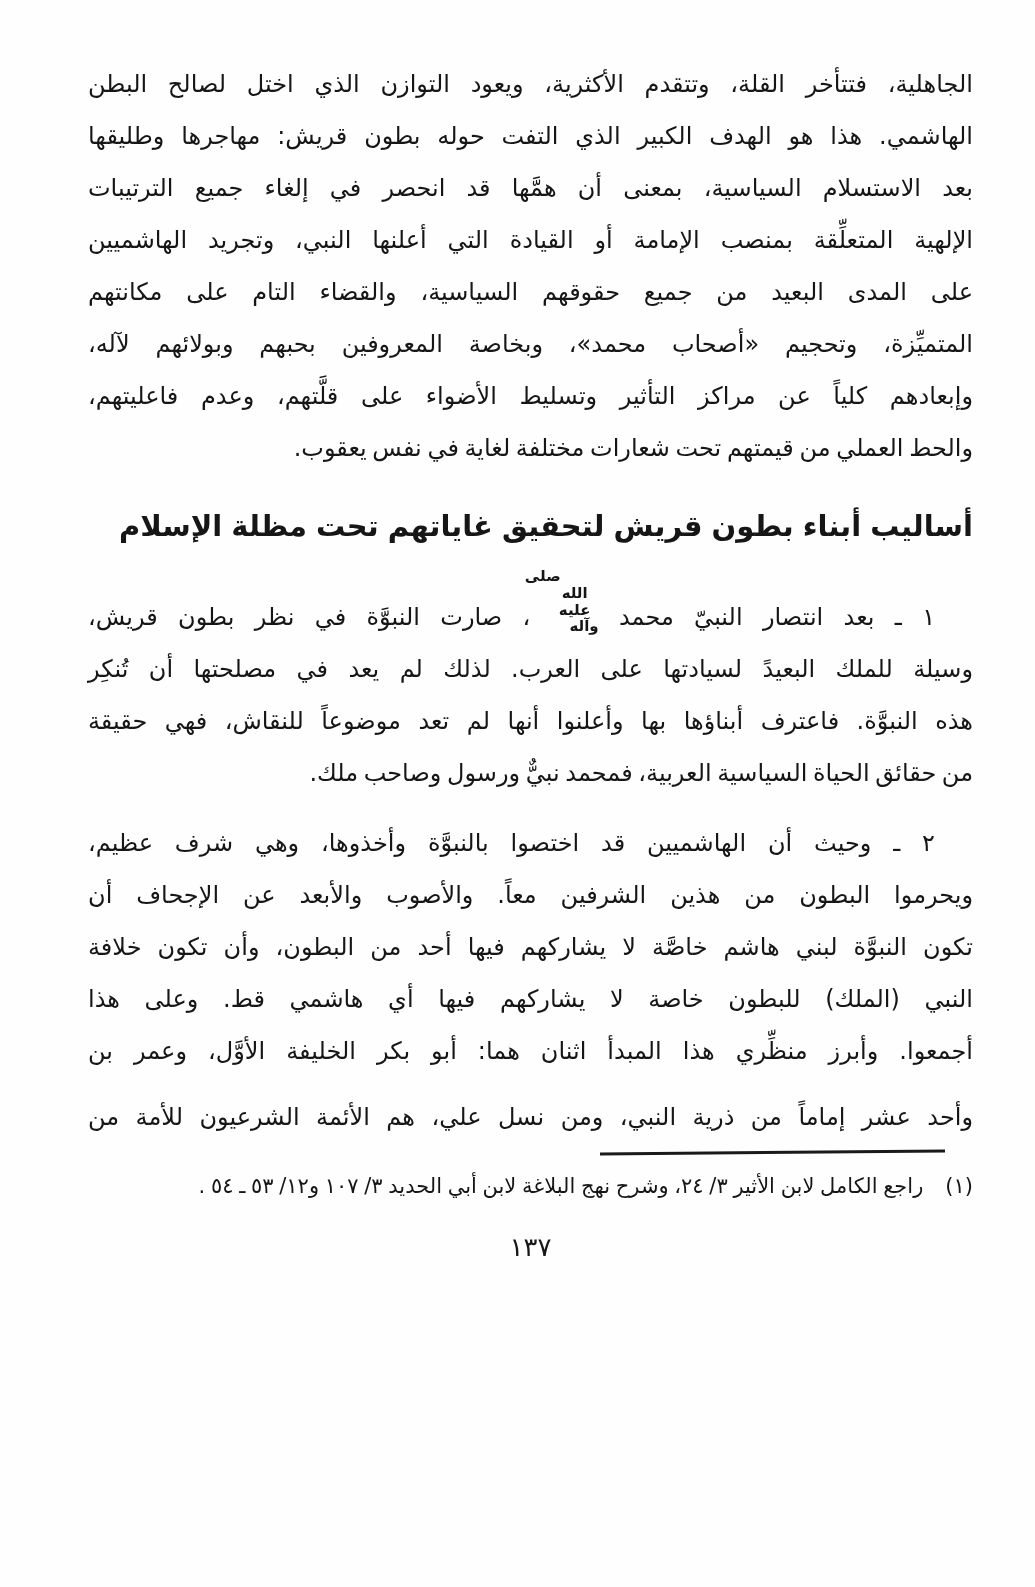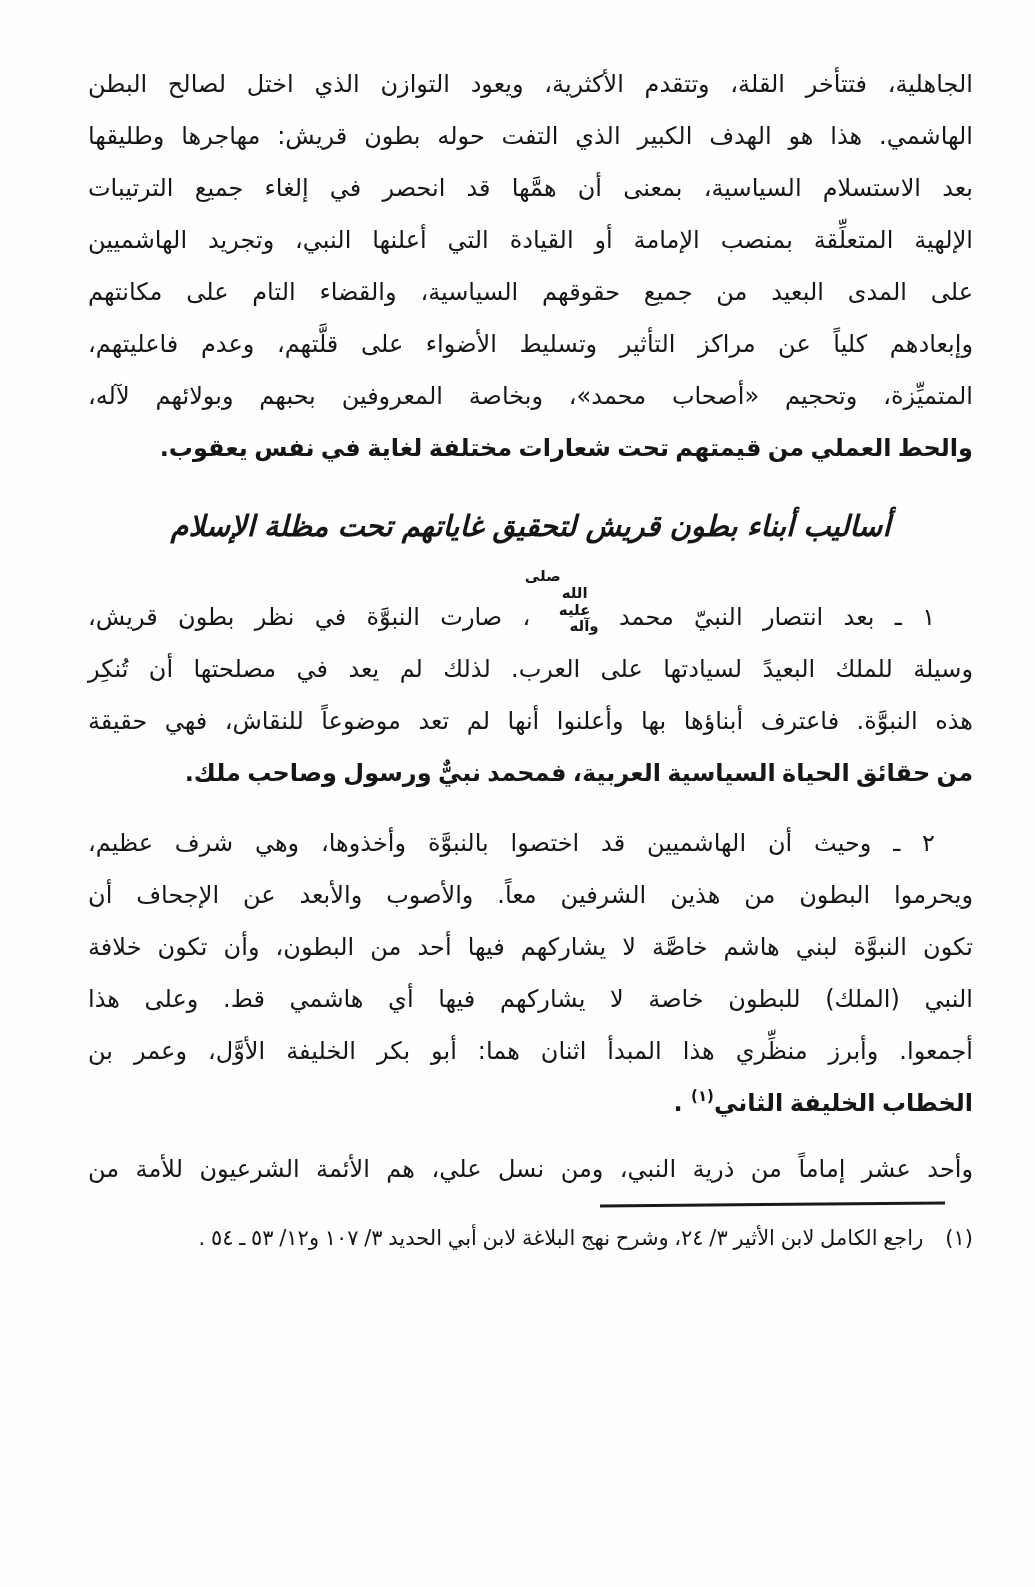--- a/index.html
+++ b/index.html
@@ -20,32 +20,30 @@
   .ln {
     font-size: 24px;
     line-height: 52px;
     text-align: justify;
     text-align-last: justify;
     -moz-text-align-last: justify;
     word-spacing: -2px;
   }
   .end {
     text-align-last: right;
-    font-weight: bold;
     -moz-text-align-last: right;
   }
   .first { text-indent: 38px; }
   .heading {
     margin-top: 26px;
     font-size: 29px;
     font-weight: bold;
     line-height: 52px;
-    text-align: center;
+    text-align: right;
     word-spacing: -1px;
-    font-style: italic;
   }
   .p1 { margin-top: 16px; }
   .p2 { margin-top: 18px; }
   .p3 { margin-top: 14px; }
   .honorific {
     display: inline-block;
     width: 48px;
     font-size: 15px;
     line-height: 1.12;
     text-align: center;
@@ -89,22 +87,22 @@
 <body>
 
 <div class="page">
 
   <div>
     <div class="ln">الجاهلية، فتتأخر القلة، وتتقدم الأكثرية، ويعود التوازن الذي اختل لصالح البطن</div>
     <div class="ln">الهاشمي. هذا هو الهدف الكبير الذي التفت حوله بطون قريش: مهاجرها وطليقها</div>
     <div class="ln">بعد الاستسلام السياسية، بمعنى أن همَّها قد انحصر في إلغاء جميع الترتيبات</div>
     <div class="ln">الإلهية المتعلِّقة بمنصب الإمامة أو القيادة التي أعلنها النبي، وتجريد الهاشميين</div>
     <div class="ln">على المدى البعيد من جميع حقوقهم السياسية، والقضاء التام على مكانتهم</div>
+    <div class="ln">المتميِّزة، وتحجيم «أصحاب محمد»، وبخاصة المعروفين بحبهم وبولائهم لآله،</div>
     <div class="ln">وإبعادهم كلياً عن مراكز التأثير وتسليط الأضواء على قلَّتهم، وعدم فاعليتهم،</div>
-    <div class="ln">المتميِّزة، وتحجيم «أصحاب محمد»، وبخاصة المعروفين بحبهم وبولائهم لآله،</div>
     <div class="ln end">والحط العملي من قيمتهم تحت شعارات مختلفة لغاية في نفس يعقوب.</div>
   </div>
 
   <div class="heading">أساليب أبناء بطون قريش لتحقيق غاياتهم تحت مظلة الإسلام</div>
 
   <div class="p1">
     <div class="ln first">
       <span>١ ـ بعد انتصار النبيّ محمد</span>
       <span class="honorific">صلى الله عليه وآله</span>
       <span>، صارت النبوَّة في نظر بطون قريش،</span>
@@ -113,31 +111,28 @@
     <div class="ln">هذه النبوَّة. فاعترف أبناؤها بها وأعلنوا أنها لم تعد موضوعاً للنقاش، فهي حقيقة</div>
     <div class="ln end">من حقائق الحياة السياسية العربية، فمحمد نبيٌّ ورسول وصاحب ملك.</div>
   </div>
 
   <div class="p2">
     <div class="ln first">٢ ـ وحيث أن الهاشميين قد اختصوا بالنبوَّة وأخذوها، وهي شرف عظيم،</div>
     <div class="ln">ويحرموا البطون من هذين الشرفين معاً. والأصوب والأبعد عن الإجحاف أن</div>
     <div class="ln">تكون النبوَّة لبني هاشم خاصَّة لا يشاركهم فيها أحد من البطون، وأن تكون خلافة</div>
     <div class="ln">النبي (الملك) للبطون خاصة لا يشاركهم فيها أي هاشمي قط. وعلى هذا</div>
     <div class="ln">أجمعوا. وأبرز منظِّري هذا المبدأ اثنان هما: أبو بكر الخليفة الأوَّل، وعمر بن</div>
-    <div class="ln end">
-      <span>الخطاب الخليفة الثاني</span><sup class="fnref">(١)</sup>
-      <span>.</span>
-    </div>
   </div>
 
   <div class="p3">
     <div class="ln">وأحد عشر إماماً من ذرية النبي، ومن نسل علي، هم الأئمة الشرعيون للأمة من</div>
   </div>
 
   <div class="sep"></div>
 
   <div class="footnote">
     <span class="fn-marker">(١)</span>
     <span class="fn-text">راجع الكامل لابن الأثير ٣/ ٢٤، وشرح نهج البلاغة لابن أبي الحديد ٣/ ١٠٧ و١٢/ ٥٣ ـ ٥٤ .</span>
   </div>
 
+  <div class="page-number">١٣٧</div>
 
 </div>
 
 </body></html>

